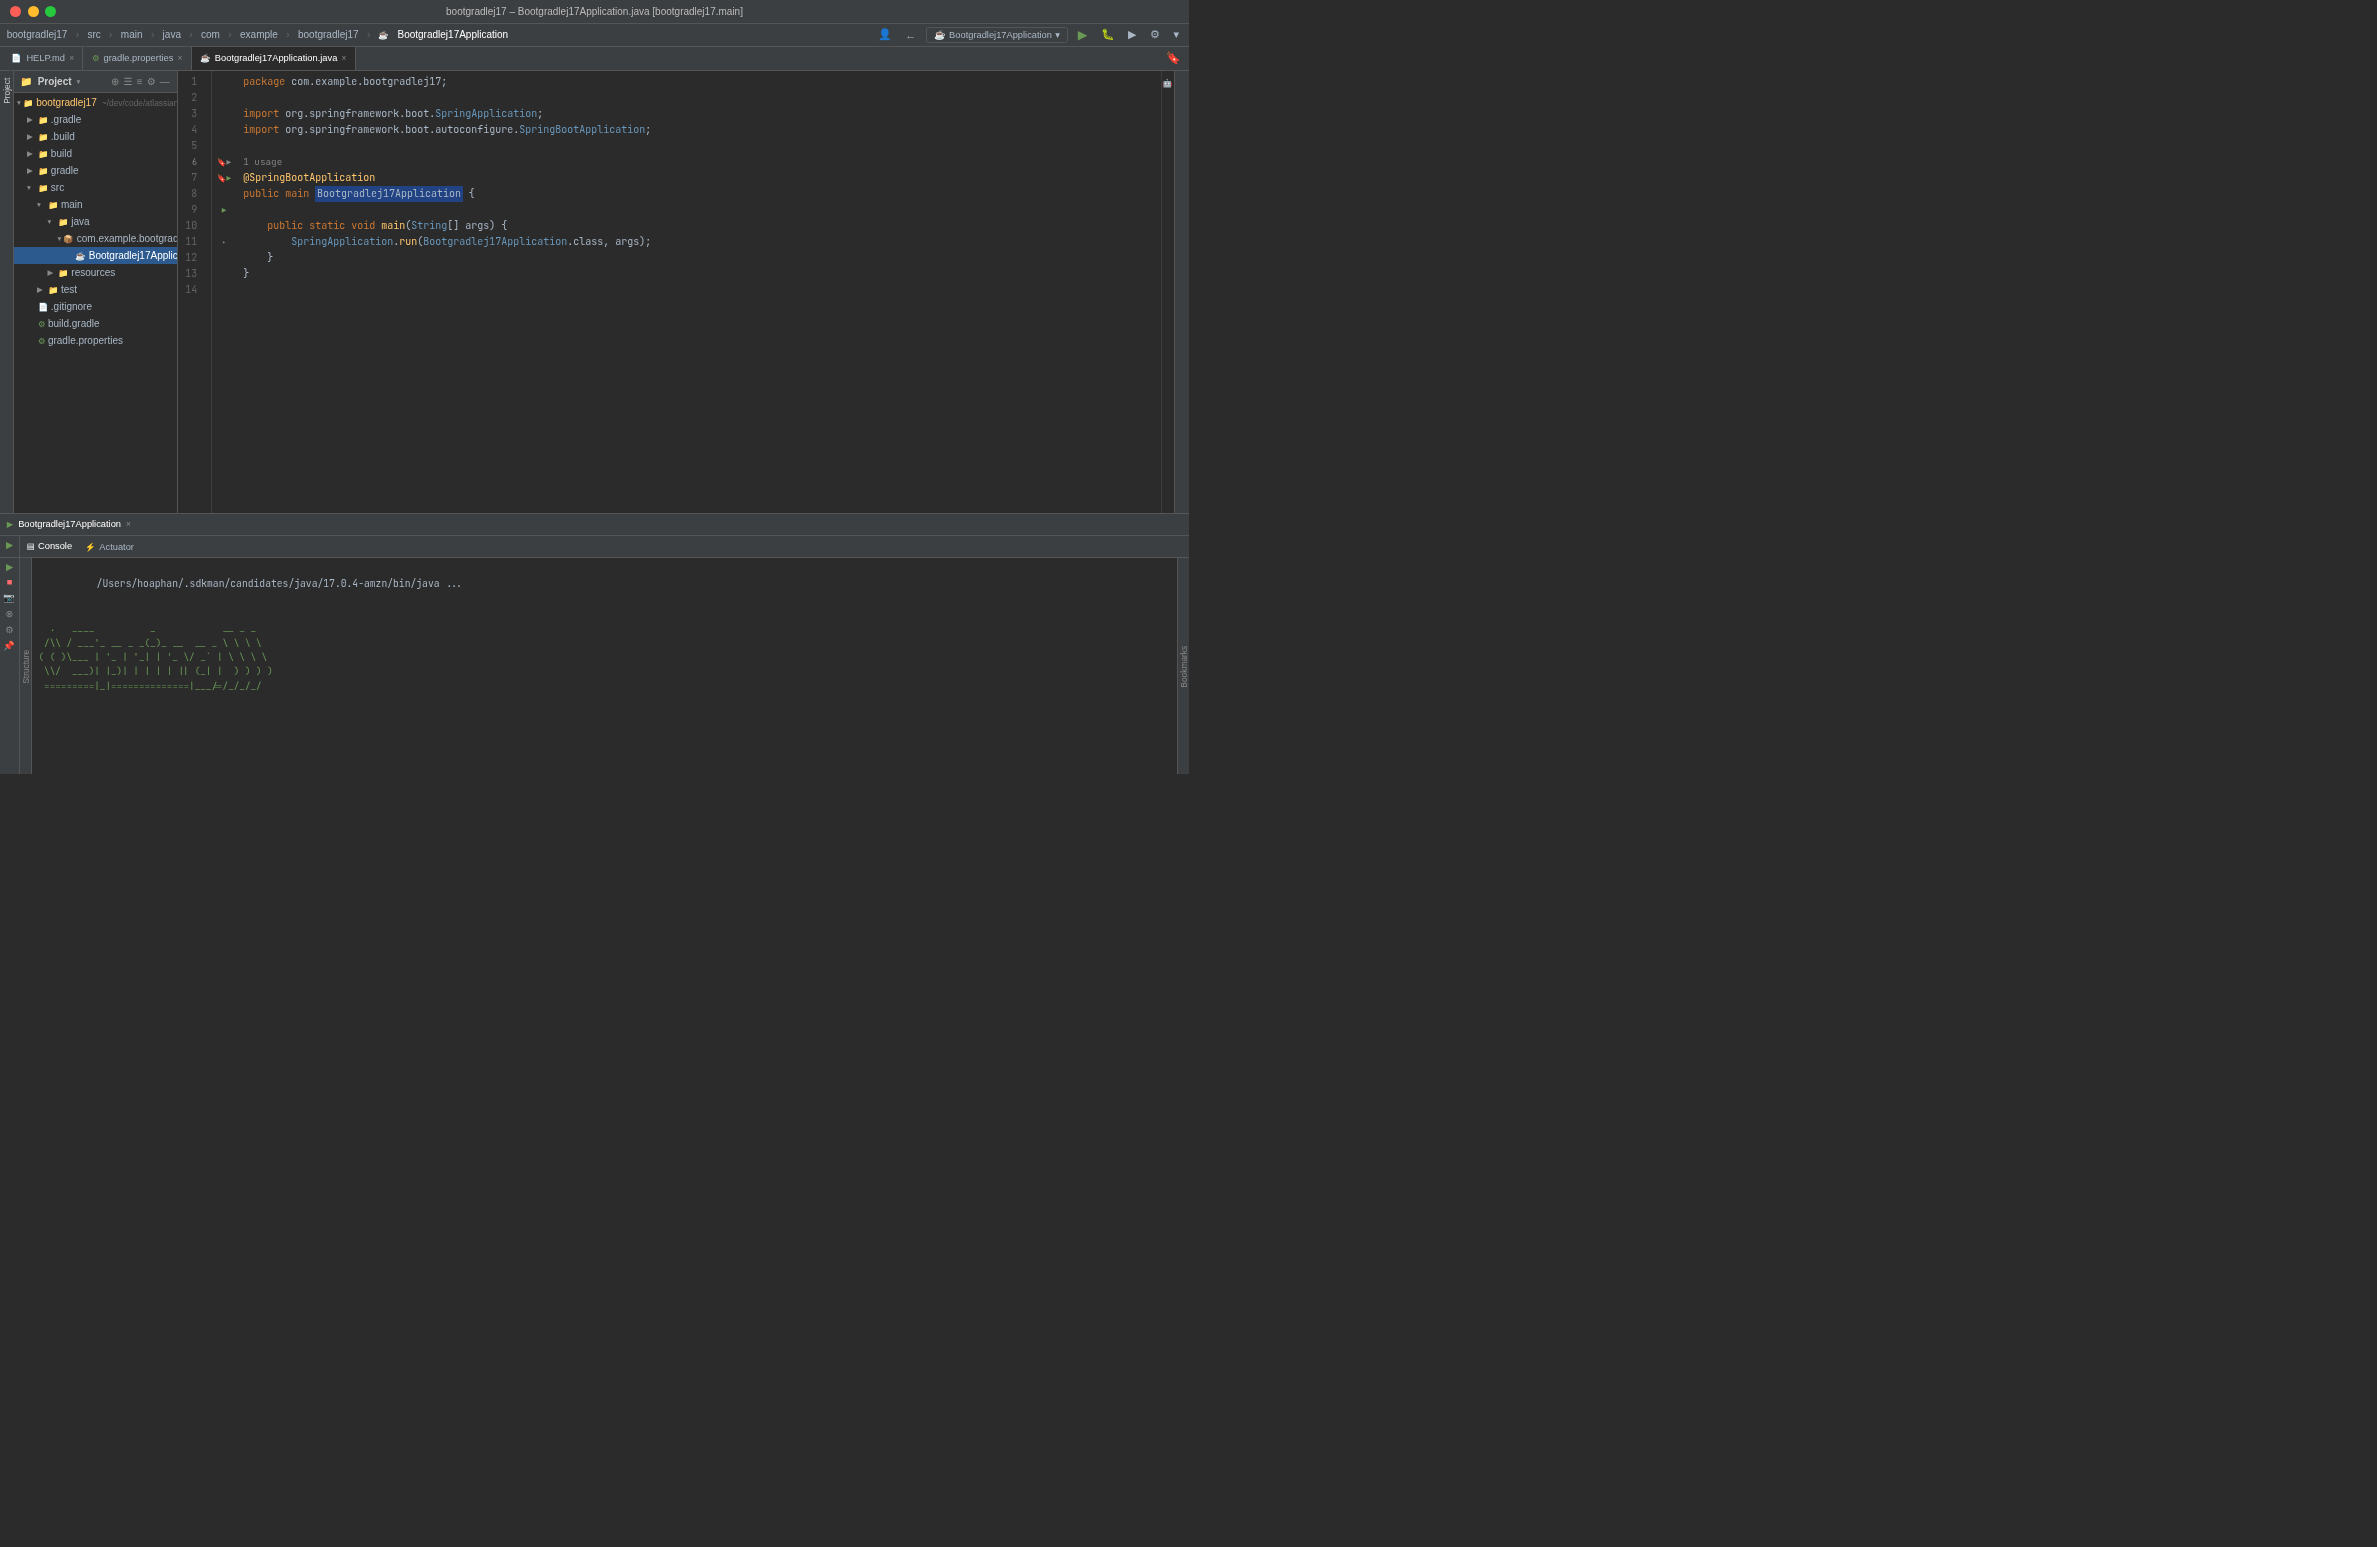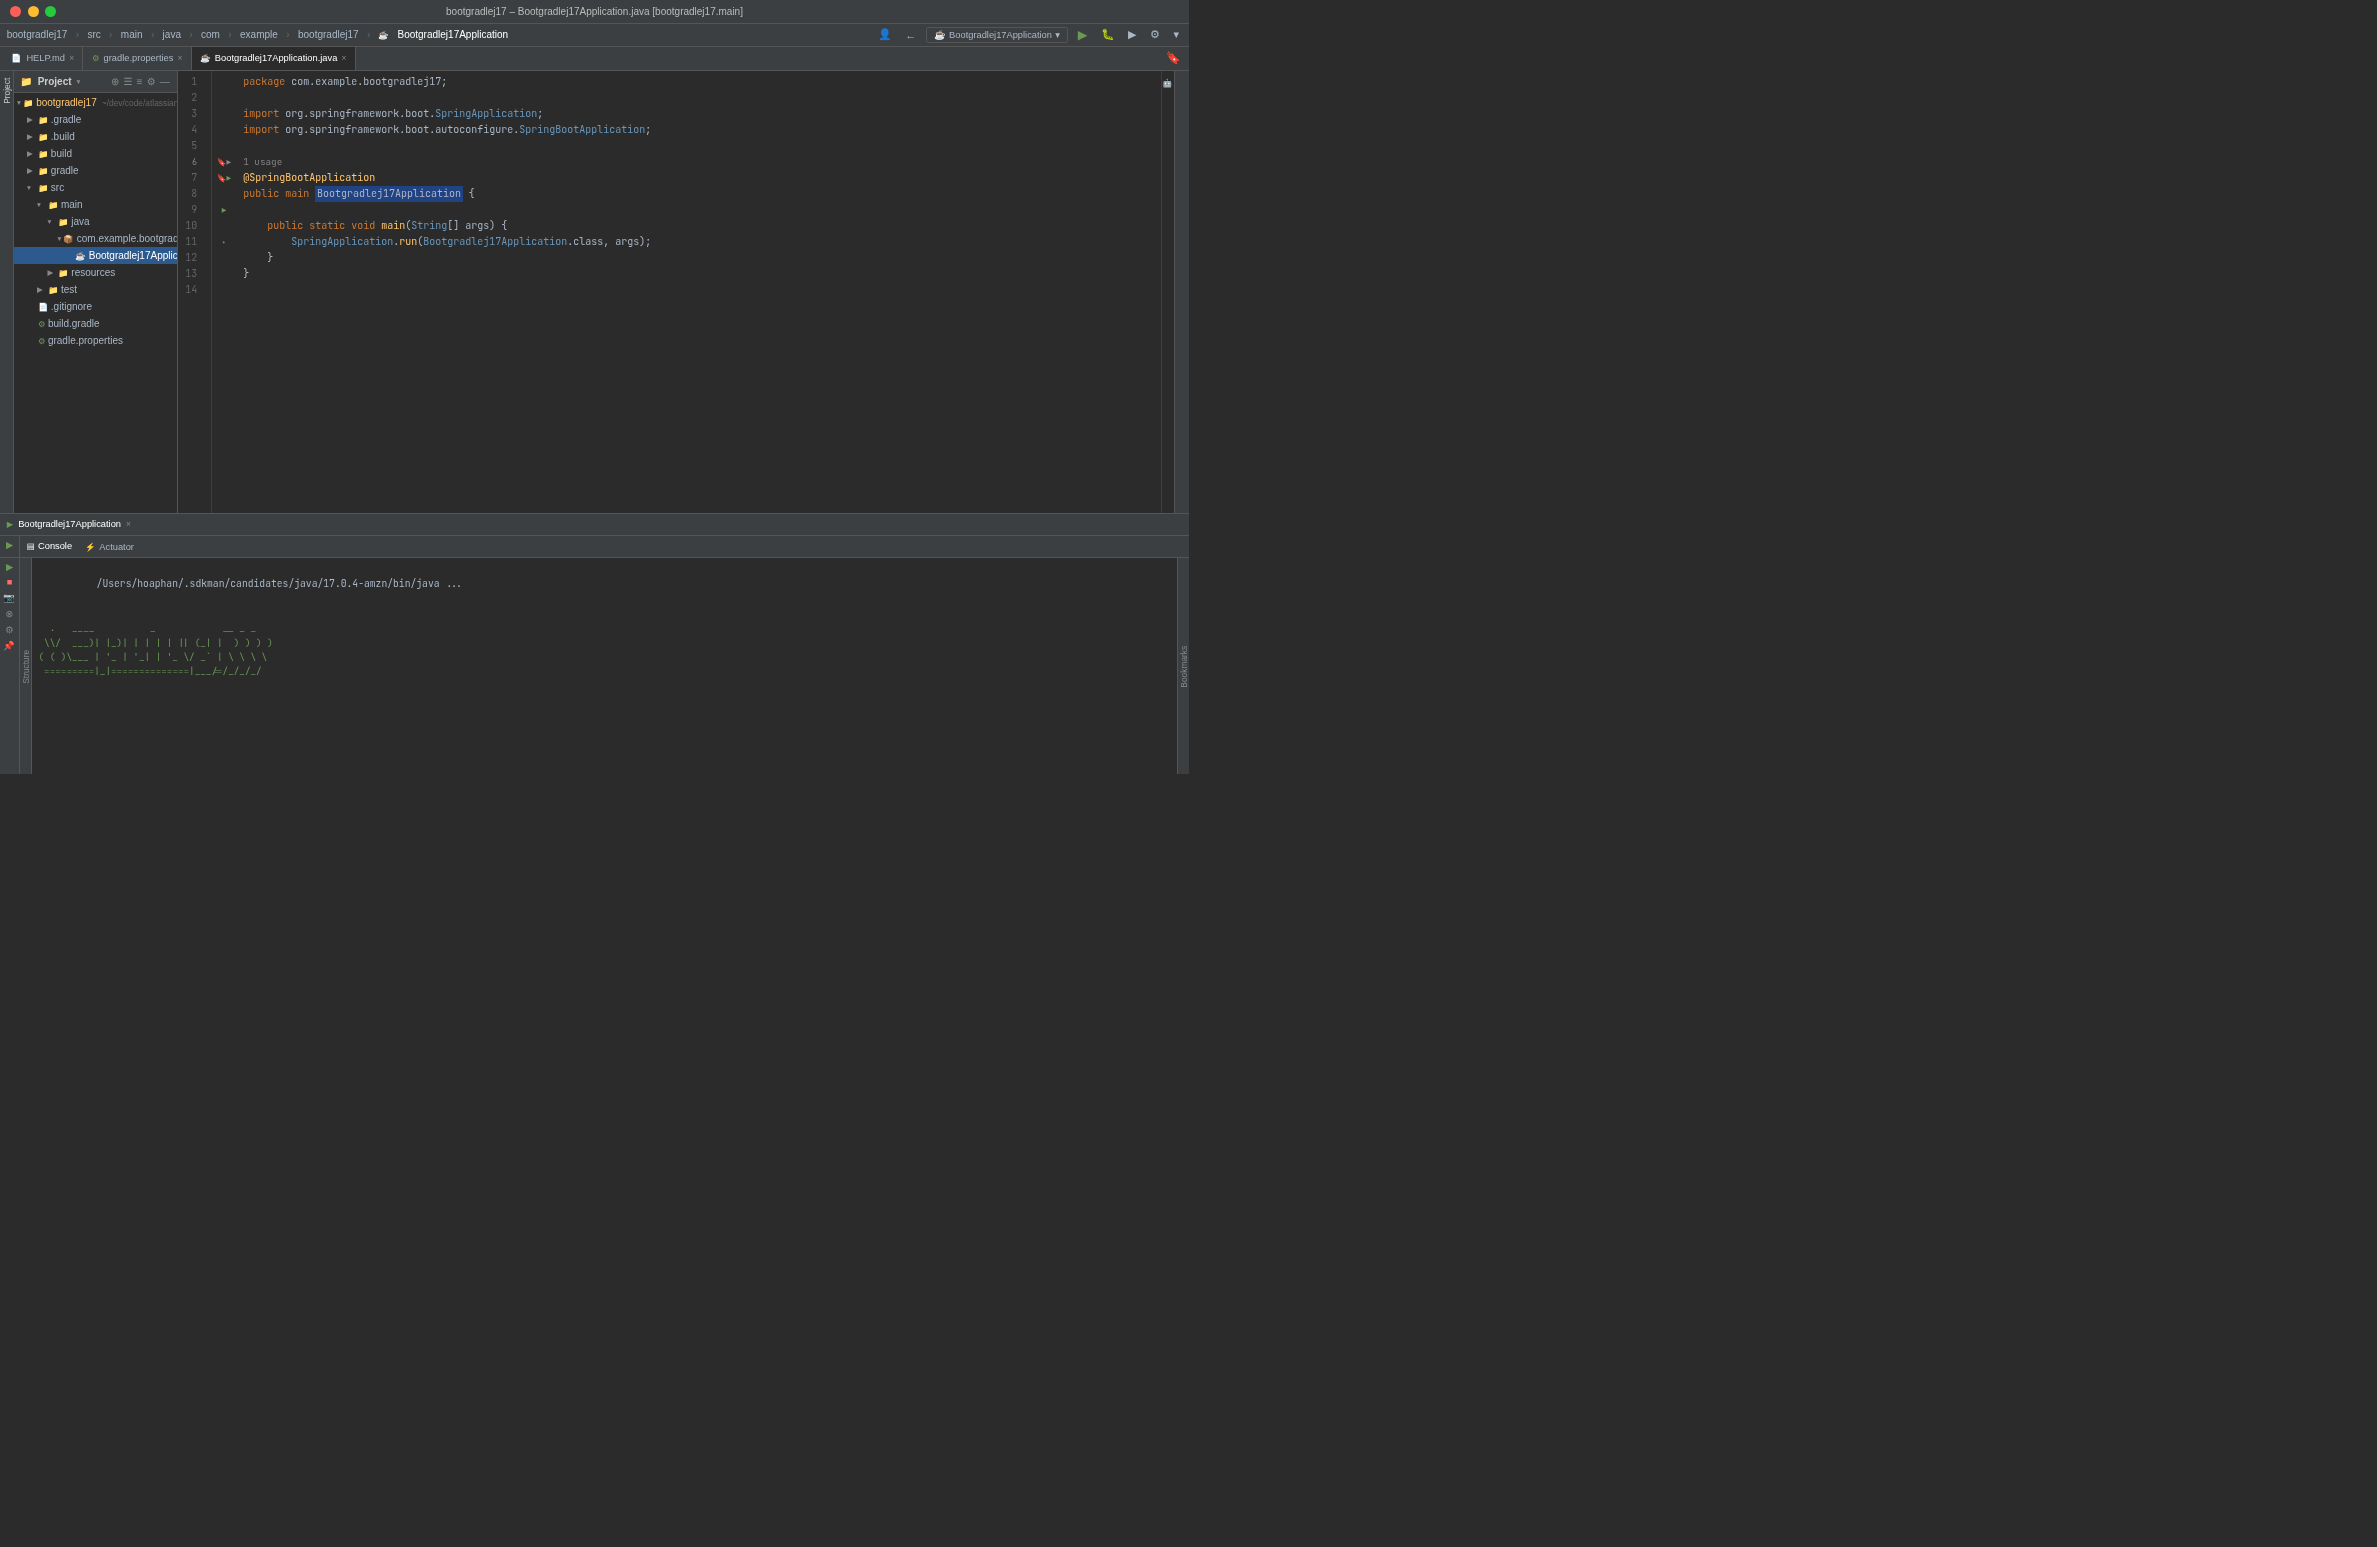--- a/index.html
+++ b/index.html
@@ -688,22 +688,23 @@
       <div style="width:11.8px; background:#3c3f41; border-right:0.8px solid #555; display:flex; align-items:center; justify-content:center;">
         <span class="structure-label">Structure</span>
       </div>
 
       <div class="console-content">
         <div class="console-line">
           <span class="console-path">/Users/hoaphan/.sdkman/candidates/java/17.0.4-amzn/bin/java ...</span>
         </div>
         <div class="console-line">&nbsp;</div>
         <div class="console-line ascii-art">  .   ____          _            __ _ _</div>
+        <div class="console-line ascii-art"> /\\ / ___'_ __ _ _(_)_ __  __ _ \ \ \ \</div>
+        <div class="console-line ascii-art">( ( )\___ | '_ | '_| | '_ \/ _` | \ \ \ \</div>
         <div class="console-line ascii-art"> \\/  ___)| |_)| | | | | || (_| |  ) ) ) )</div>
-        <div class="console-line ascii-art">( ( )\___ | '_ | '_| | '_ \/ _` | \ \ \ \</div>
         <div class="console-line ascii-art"> =========|_|==============|___/=/_/_/_/</div>
 
       </div>
 
       <div style="width:11.8px; background:#3c3f41; border-left:0.8px solid #555; display:flex; align-items:center; justify-content:center;">
         <span class="bookmarks-label">Bookmarks</span>
       </div>
     </div>
   </div>
 </div>

